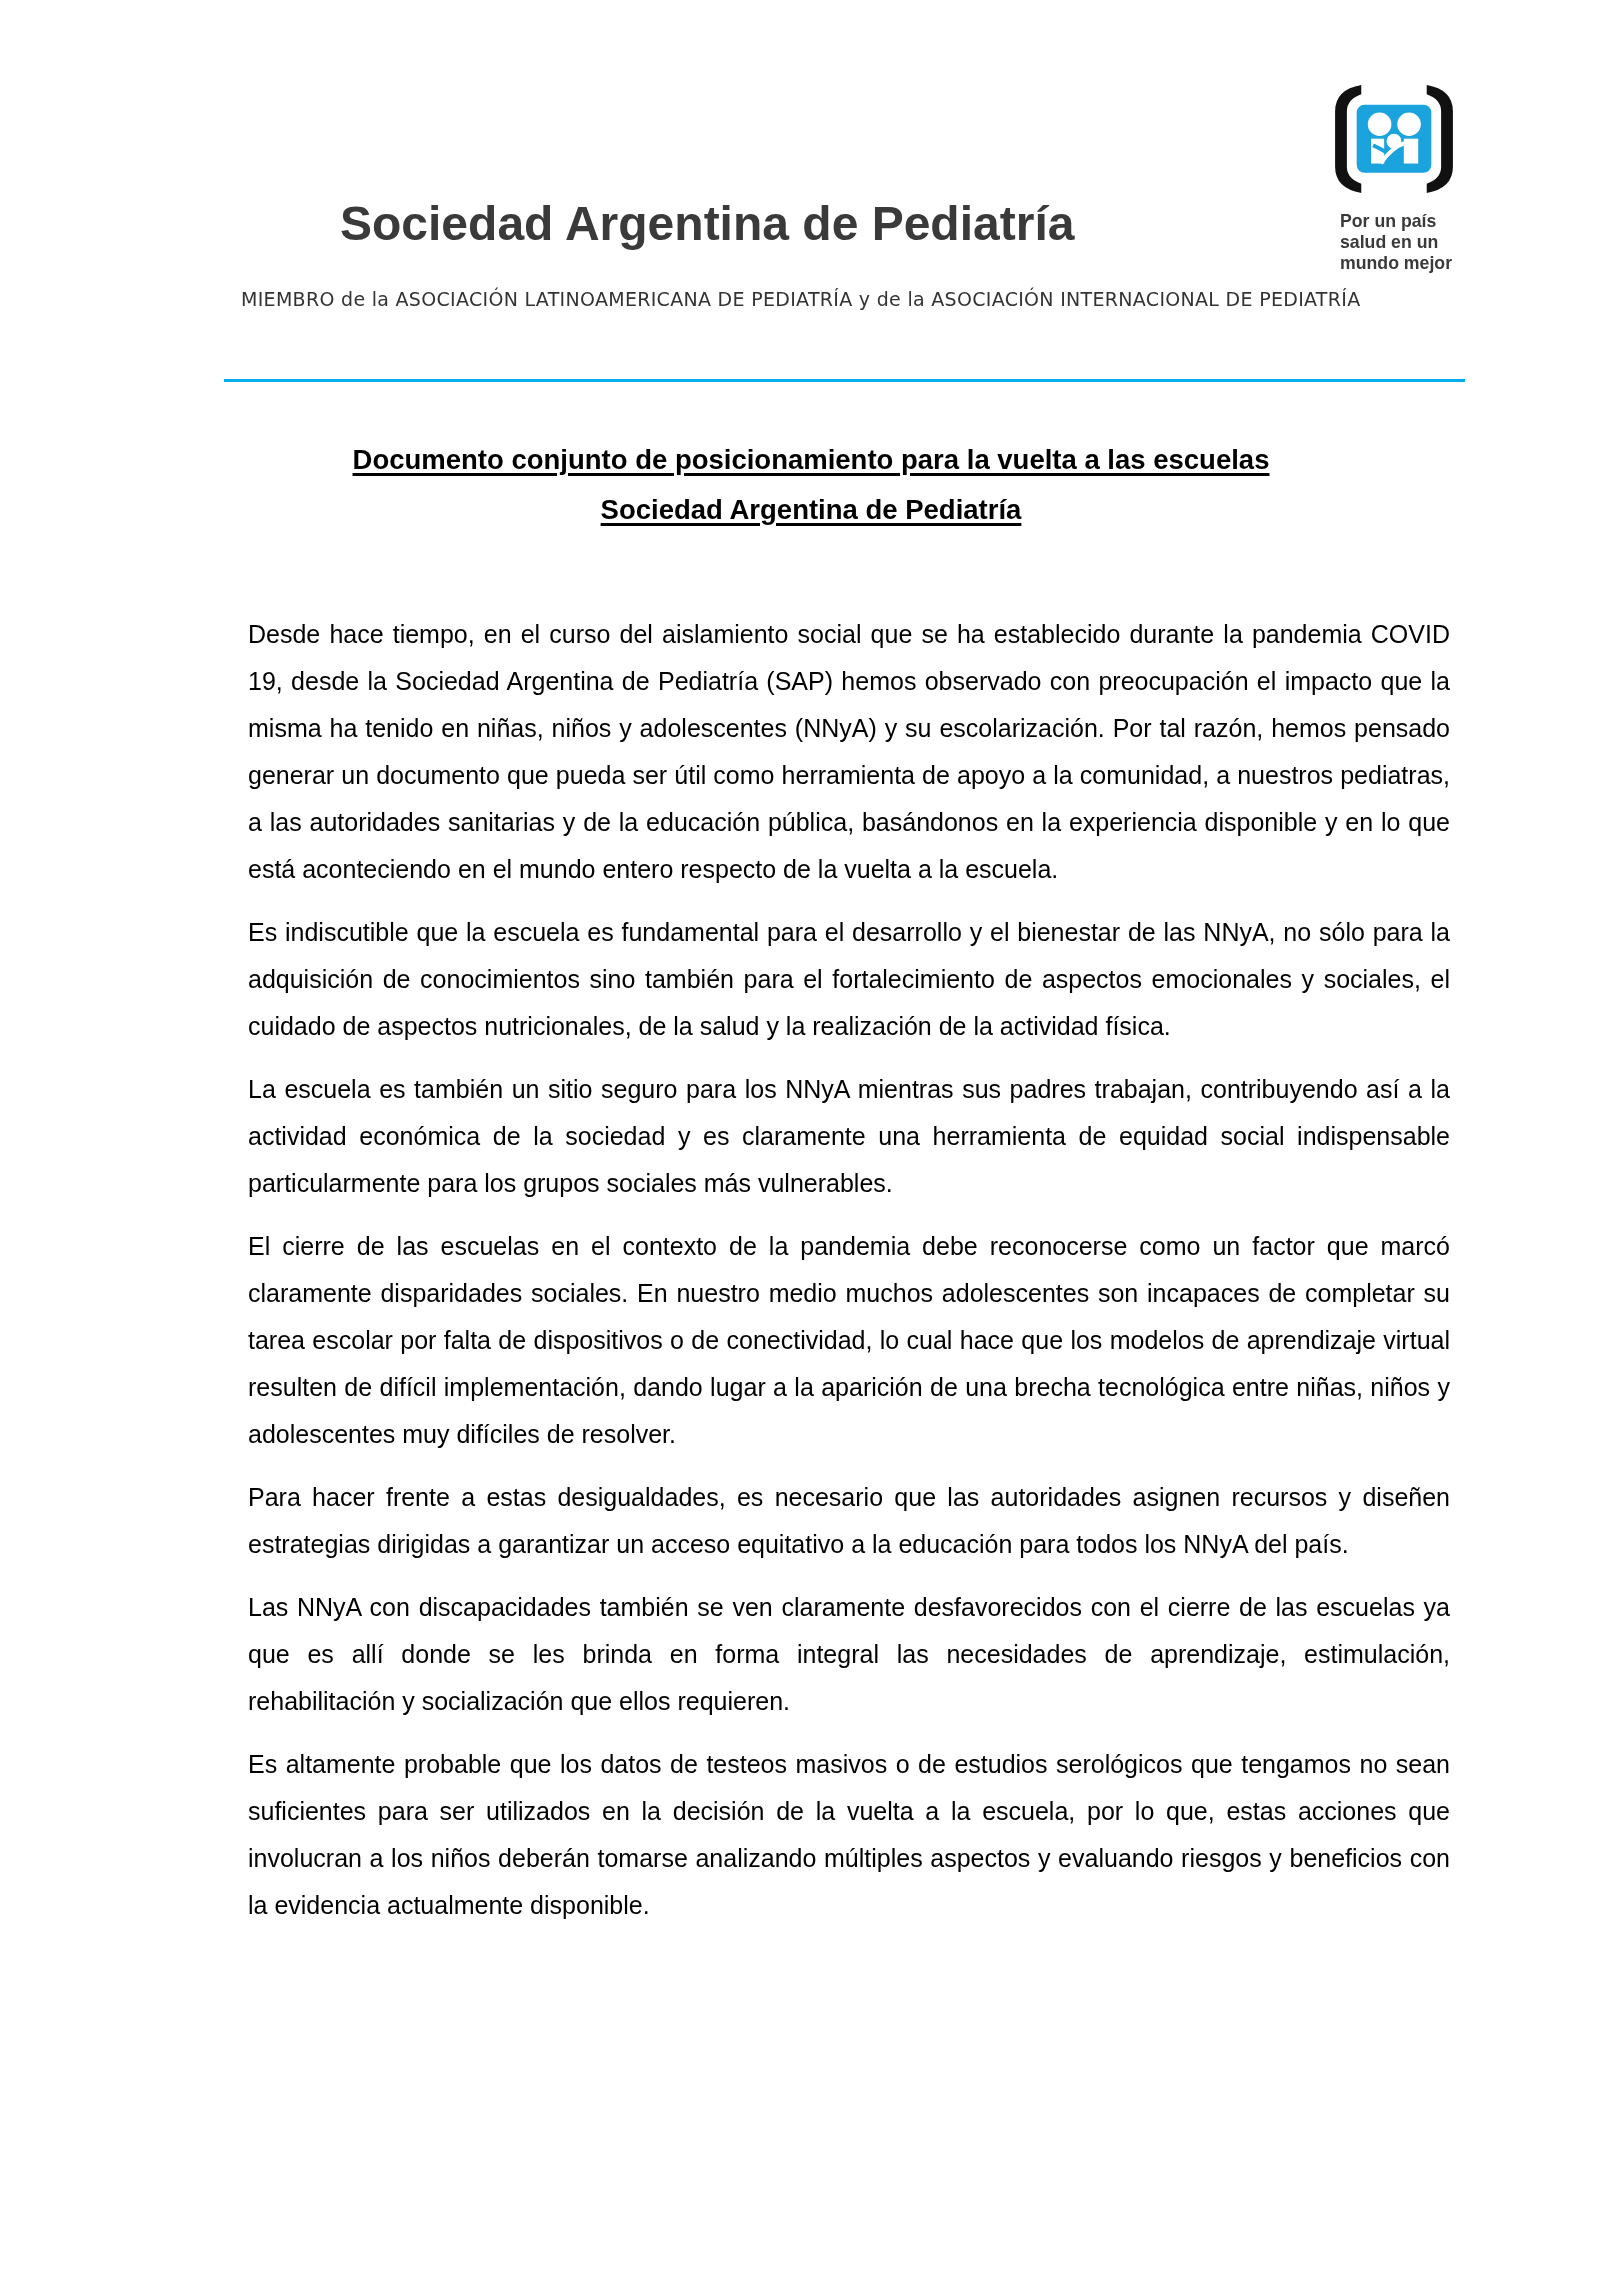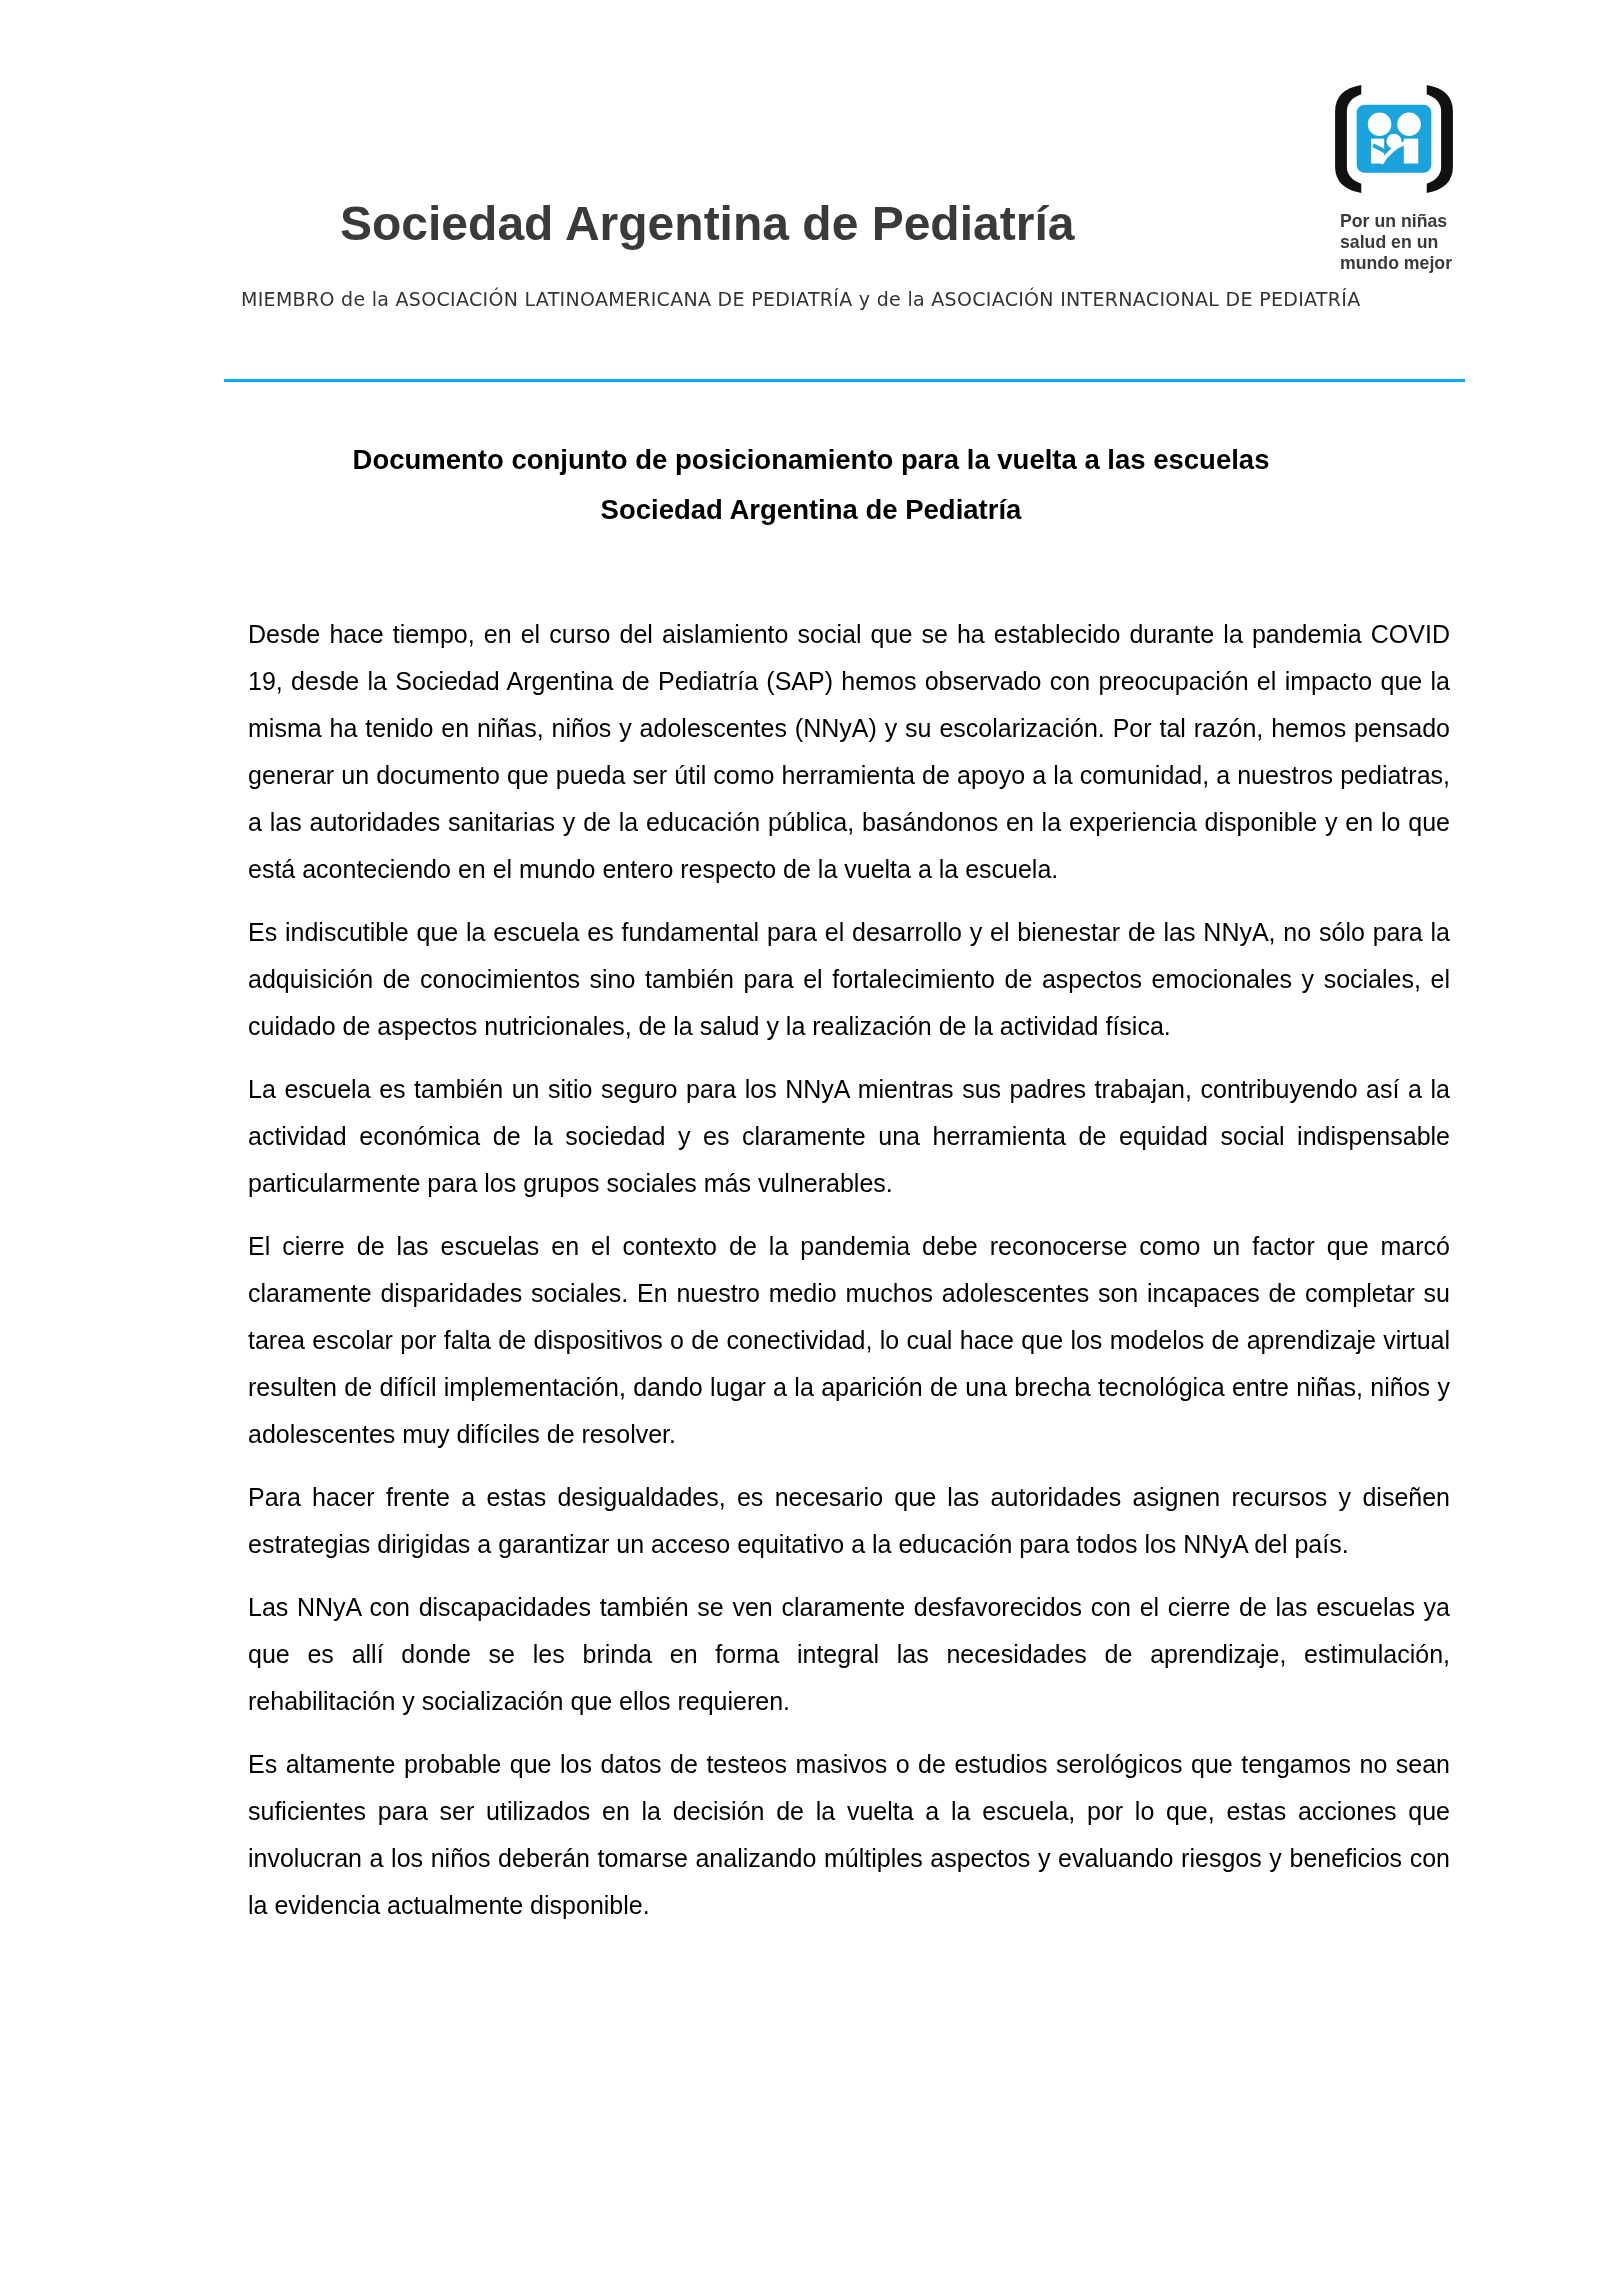--- a/index.html
+++ b/index.html
@@ -8,21 +8,21 @@
   .org-title { position: absolute; left: 340px; top: 196px; font-size: 48px; font-weight: bold;
                color: #3a3a3a; letter-spacing: 0px; white-space: nowrap; }
   .logo { position: absolute; left: 1335px; top: 85px; width: 118px; height: 108px; }
   .slogan { position: absolute; left: 1340px; top: 211px; font-size: 17.7px; font-weight: bold;
             color: #3a3a3a; line-height: 21px; width: 144px; }
   .slogan span { display: block; }
   .member { position: absolute; left: 241px; top: 288px; font-family: "DejaVu Sans", sans-serif;
             font-size: 19px; color: #333; white-space: nowrap; letter-spacing: 0.3px; text-align: right; }
   .rule { position: absolute; left: 224px; top: 379px; width: 1241px; height: 2.6px; background: #00aeef; }
   .doc-title { position: absolute; left: 0; width: 1622px; text-align: center; font-size: 27.5px;
-               font-weight: bold; text-underline-offset: 3.9px;
+               font-weight: bold; text-decoration: underline; text-underline-offset: 3.9px;
                text-decoration-thickness: 2.6px; white-space: nowrap; }
   .t1 { top: 444px; }
   .t2 { top: 494px; }
   .body-text { position: absolute; left: 232px; top: 595px; width: 1234px; font-size: 25px;
                line-height: 47px; text-align: justify; }
   .body-text p { margin: 16px; }
 </style>
 </head>
 <body>
 
@@ -36,21 +36,21 @@
     <circle cx="68" cy="60" r="18" fill="#fff"></circle>
     <circle cx="113" cy="60" r="18" fill="#fff"></circle>
     <rect x="55" y="82" width="20" height="38" fill="#fff"></rect>
     <rect x="105" y="82" width="22" height="38" fill="#fff"></rect>
     <circle cx="90" cy="86" r="13" fill="#fff" stroke="#1aa3dc" stroke-width="3"></circle>
     <path d="M58 92 Q80 102 100 118" stroke="#1aa3dc" stroke-width="6" fill="none"></path>
     <path d="M70 120 Q85 96 108 88" stroke="#fff" stroke-width="6" fill="none"></path>
   </svg>
 
   <div class="slogan">
-    <span>Por un niñas</span>
+    <span>Por un país</span>
     <span>salud en un</span>
     <span>mundo mejor</span>
   </div>
 
   <div class="member">MIEMBRO de la ASOCIACIÓN LATINOAMERICANA DE PEDIATRÍA y de la ASOCIACIÓN INTERNACIONAL DE PEDIATRÍA</div>
   <div class="rule"></div>
 </div>
 
 <div class="doc-title t1">Documento conjunto de posicionamiento para la vuelta a las escuelas</div>
 <div class="doc-title t2">Sociedad Argentina de Pediatría</div>

